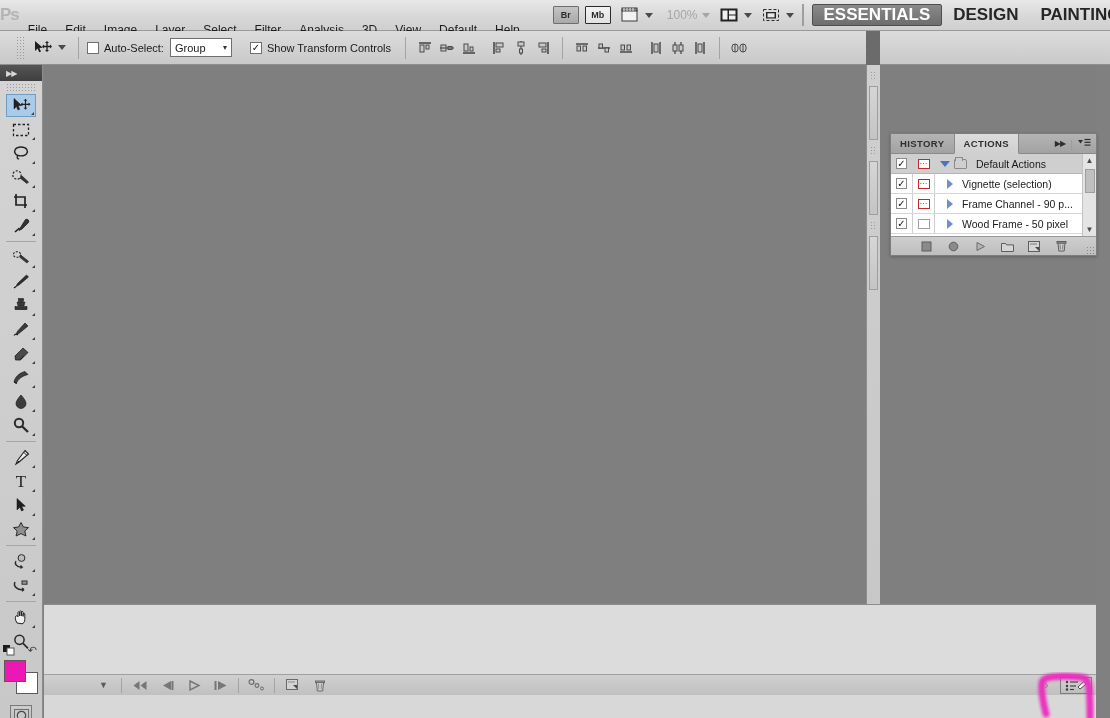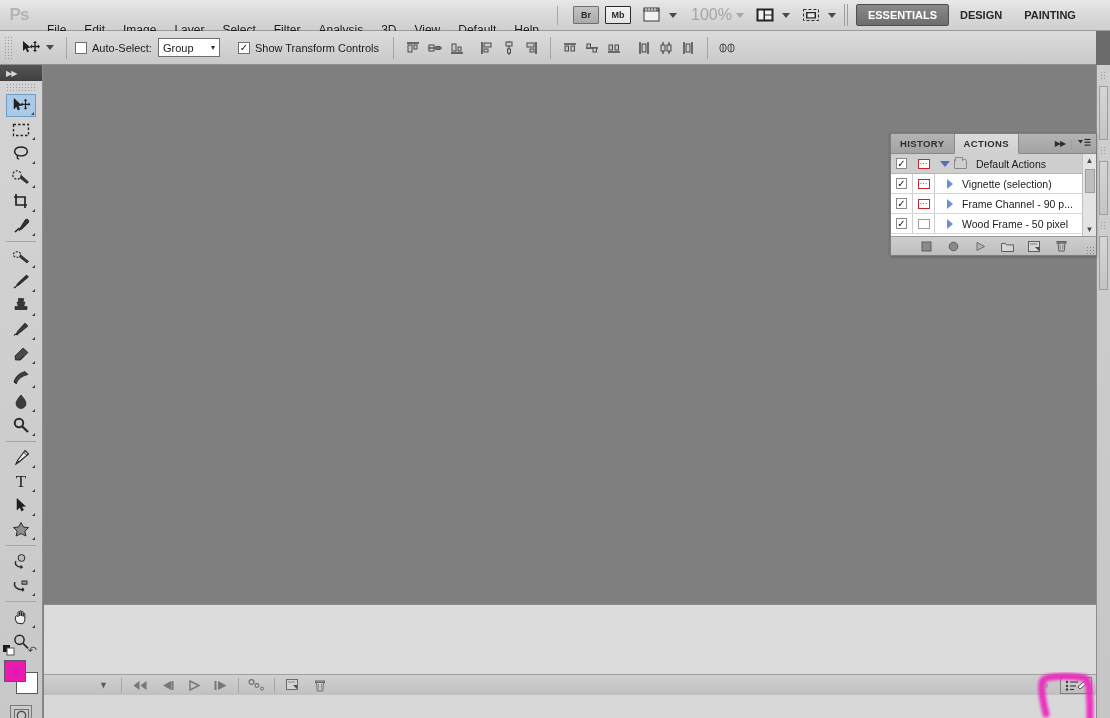--- a/index.html
+++ b/index.html
@@ -4,21 +4,21 @@
 <style>
   * { box-sizing: border-box; margin: 0; padding: 0; }
   html, body {
     width: 1110px; height: 718px;
     overflow: hidden;
     font-family: "Liberation Sans", sans-serif;
     font-size: 11px;
     color: #1a1a1a;
     background: #808080;
   }
-  #app { position: relative; width: 1110px; height: 718px; }
+  #app { position: relative; width: 880px; height: 718px; }
 
   
   #menubar {
     position: absolute; left: 0; top: 0; width: 1110px; height: 31px;
     background: linear-gradient(to bottom, #e8e8e8 0%, #d9d9d9 50%, #cfcfcf 100%);
     border-bottom: 1px solid #9a9a9a;
     display: flex; align-items: center;
   }
   .ps-logo {
     width: 38px; height: 31px; display: flex; align-items: center;
@@ -40,39 +40,39 @@
     border-radius: 1px; cursor: default;
   }
   .mb-icon {
     width: 24px; height: 19px; margin-left: 10px;
     display: flex; align-items: center; justify-content: center; cursor: default;
   }
   .caret { width: 0; height: 0; border-left: 4px solid transparent;
     border-right: 4px solid transparent; border-top: 5px solid #4a4a4a;
     margin-left: 4px; }
   .caret.dim { border-top-color: #a6a6a6; }
-  .zoomfield { font-size: 16px; color: #a6a6a6; margin-left: 14px; }
+  .zoomfield { font-size: 12px; color: #a6a6a6; margin-left: 14px; }
   .ws-sep { width: 4px; height: 22px; margin: 0 8px;
     border-left: 1px solid #9e9e9e; border-right: 1px solid #9e9e9e; }
   .ws-tab {
-    padding: 0 11px; height: 22px; line-height: 22px; font-size: 11px;
+    padding: 0 11px; height: 22px; line-height: 22px; font-size: 17px;
     font-weight: bold; color: #262626; cursor: default; white-space: nowrap;
   }
   .ws-tab.active {
     background: linear-gradient(to bottom,#8a8a8a,#6d6d6d);
     color: #ffffff; border: 1px solid #4e4e4e; border-radius: 2px;
     line-height: 20px;
   }
 
   
   #optionsbar {
     position: absolute; left: 0; top: 31px; width: 1110px; height: 34px;
     background: linear-gradient(to bottom,#dcdcdc,#c9c9c9);
     border-bottom: 1px solid #8f8f8f;
-    display: flex; align-items: center;
+    display: flex; align-items: center; padding-left: 12px;
   }
   .grip { width: 9px; height: 24px; margin: 0 3px 0 4px;
     background-image: radial-gradient(#9a9a9a 1px, transparent 1px);
     background-size: 3px 3px; }
   .opt-tool {
     display: flex; align-items: center; padding: 0 4px; height: 26px;
   }
   .opt-sep { width: 1px; height: 22px; background: #a4a4a4; margin: 0 8px; }
   .chk { width: 12px; height: 12px; border: 1px solid #6f6f6f; background: #fff;
     display: inline-flex; align-items: center; justify-content: center;

